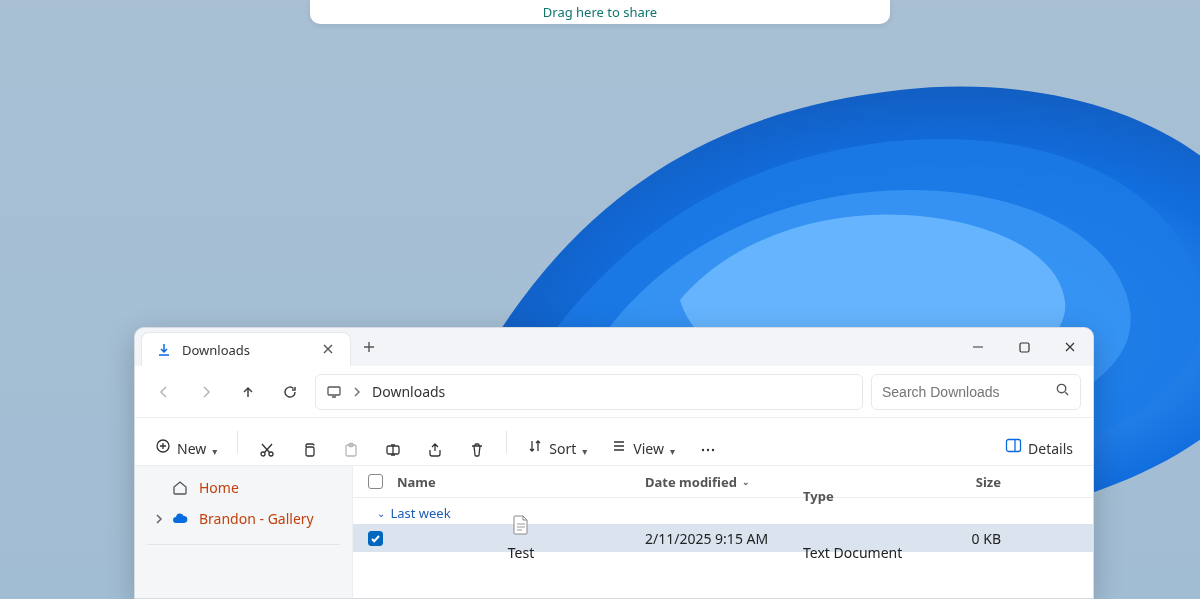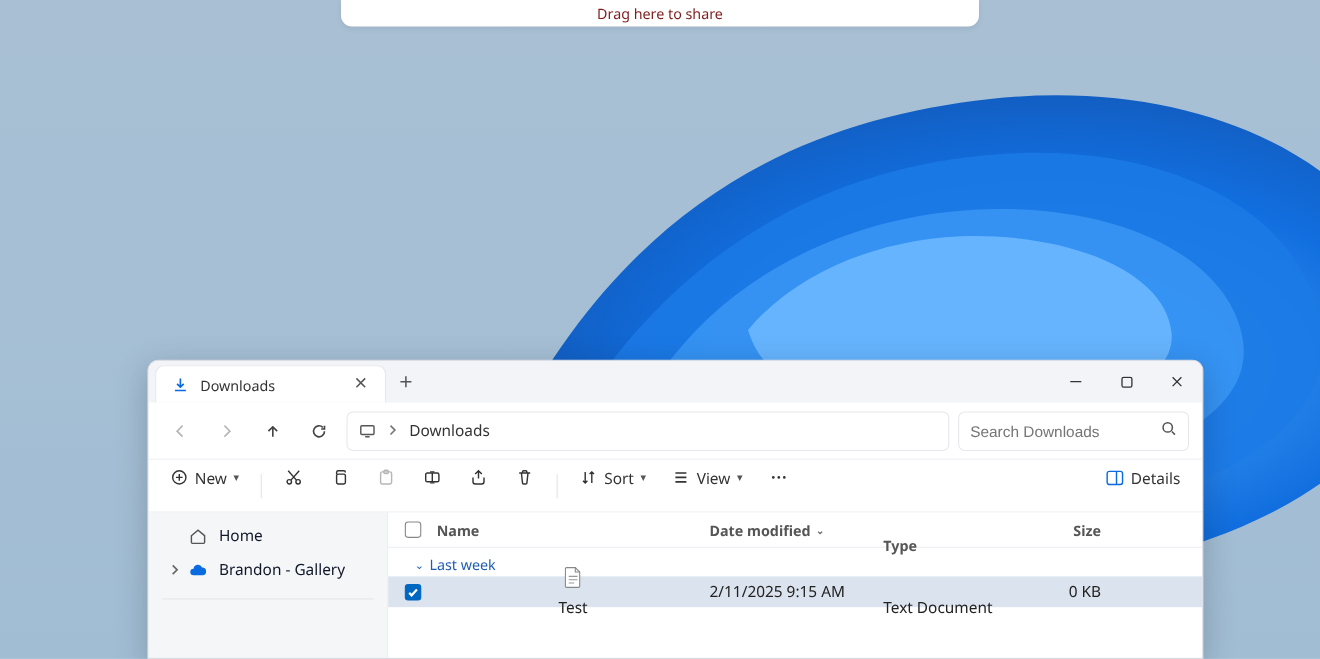--- a/index.html
+++ b/index.html
@@ -14,21 +14,21 @@
   }
   .bloom { position: absolute; inset: 0; pointer-events: none; }
   .bloom svg { position: absolute; right: 0; top: 40px; width: 900px; height: 520px; }
   .share-pill {
     position: absolute; left: 50%; top: 0;
     transform: translateX(-50%);
     width: 580px; height: 24px;
     background: #ffffff;
     border-radius: 0 0 10px 10px;
     display: flex; align-items: center; justify-content: center;
-    font-size: 13px; color: #7f1d1d;
+    font-size: 13px; color: #0f766e;
     box-shadow: 0 2px 6px rgba(0,0,0,0.08);
   }
   .window {
     position: absolute;
     left: 134px; top: 327px;
     width: 960px; height: 272px;
     background: #f5f6f8;
     border-radius: 10px 10px 0 0;
     box-shadow: 0 8px 30px rgba(0,0,0,0.2);
     display: flex; flex-direction: column;
@@ -67,29 +67,29 @@
     border-radius: 6px; display: flex; align-items: center; padding: 0 10px;
     gap: 8px; color: #6a6a6a;
   }
   .search input { border: none; outline: none; font-size: 14px; color:#737373; width: 100%; }
   .toolbar {
     display: flex; align-items: center; gap: 8px;
     padding: 8px 12px; height: 48px; background: #ffffff;
     border-bottom: 1px solid #eceef2;
     color: #333;
   }
-  .tbtn { height: 32px; padding: 0 8px; border-radius: 5px; display:flex; align-items:flex-start; gap:6px; color:#333; font-size:14px; }
+  .tbtn { height: 32px; padding: 0 8px; border-radius: 5px; display:flex; align-items:flex-end; gap:6px; color:#333; font-size:14px; }
   .tbtn .chev { font-size: 10px; color:#555; }
   .tbtn.disabled { color:#b6b6b6; }
   .tbtn.iconic { width: 34px; justify-content:center; }
   .divider { width:1px; height:22px; background:#e2e4ea; margin: 0 4px; }
   .spacer { flex: 1 1 auto; }
   .body { display:flex; flex:1; min-height:0; }
   .sidebar { width:218px; background:#f5f6f8; padding: 6px 6px; display:flex; flex-direction:column; gap:0; border-right:1px solid #eceef2;}
-  .side-item { display:flex; align-items:center; gap:10px; padding:6px 12px; border-radius:5px; color:#0f172a; font-size:14px; }
+  .side-item { display:flex; align-items:center; gap:10px; padding:6px 12px; border-radius:5px; color:#c2410c; font-size:14px; }
   .side-item .collapse { width:12px; text-align:center; color:#666; margin-right:-4px;}
   .side-sep { height:1px; background:#e3e5ea; margin:10px 6px; }
   .main { flex:1; background:#ffffff; display:flex; flex-direction:column; }
   .col-head { display:flex; align-items:center; height:32px; font-size:13px; color:#555; border-bottom:1px solid #eceef2;font-weight:bold; }
   .col-check { width:44px; display:flex; justify-content:center; }
   .col-name { flex: 0 0 248px; display:flex; align-items:center; gap:6px; }
   .col-date { flex: 0 0 158px; }
   .col-type { flex: 0 0 128px; margin-top: 28px; }
   .col-size { flex: 0 0 70px; text-align:right; }
   .sort-ind { font-size:9px; color:#666; }

